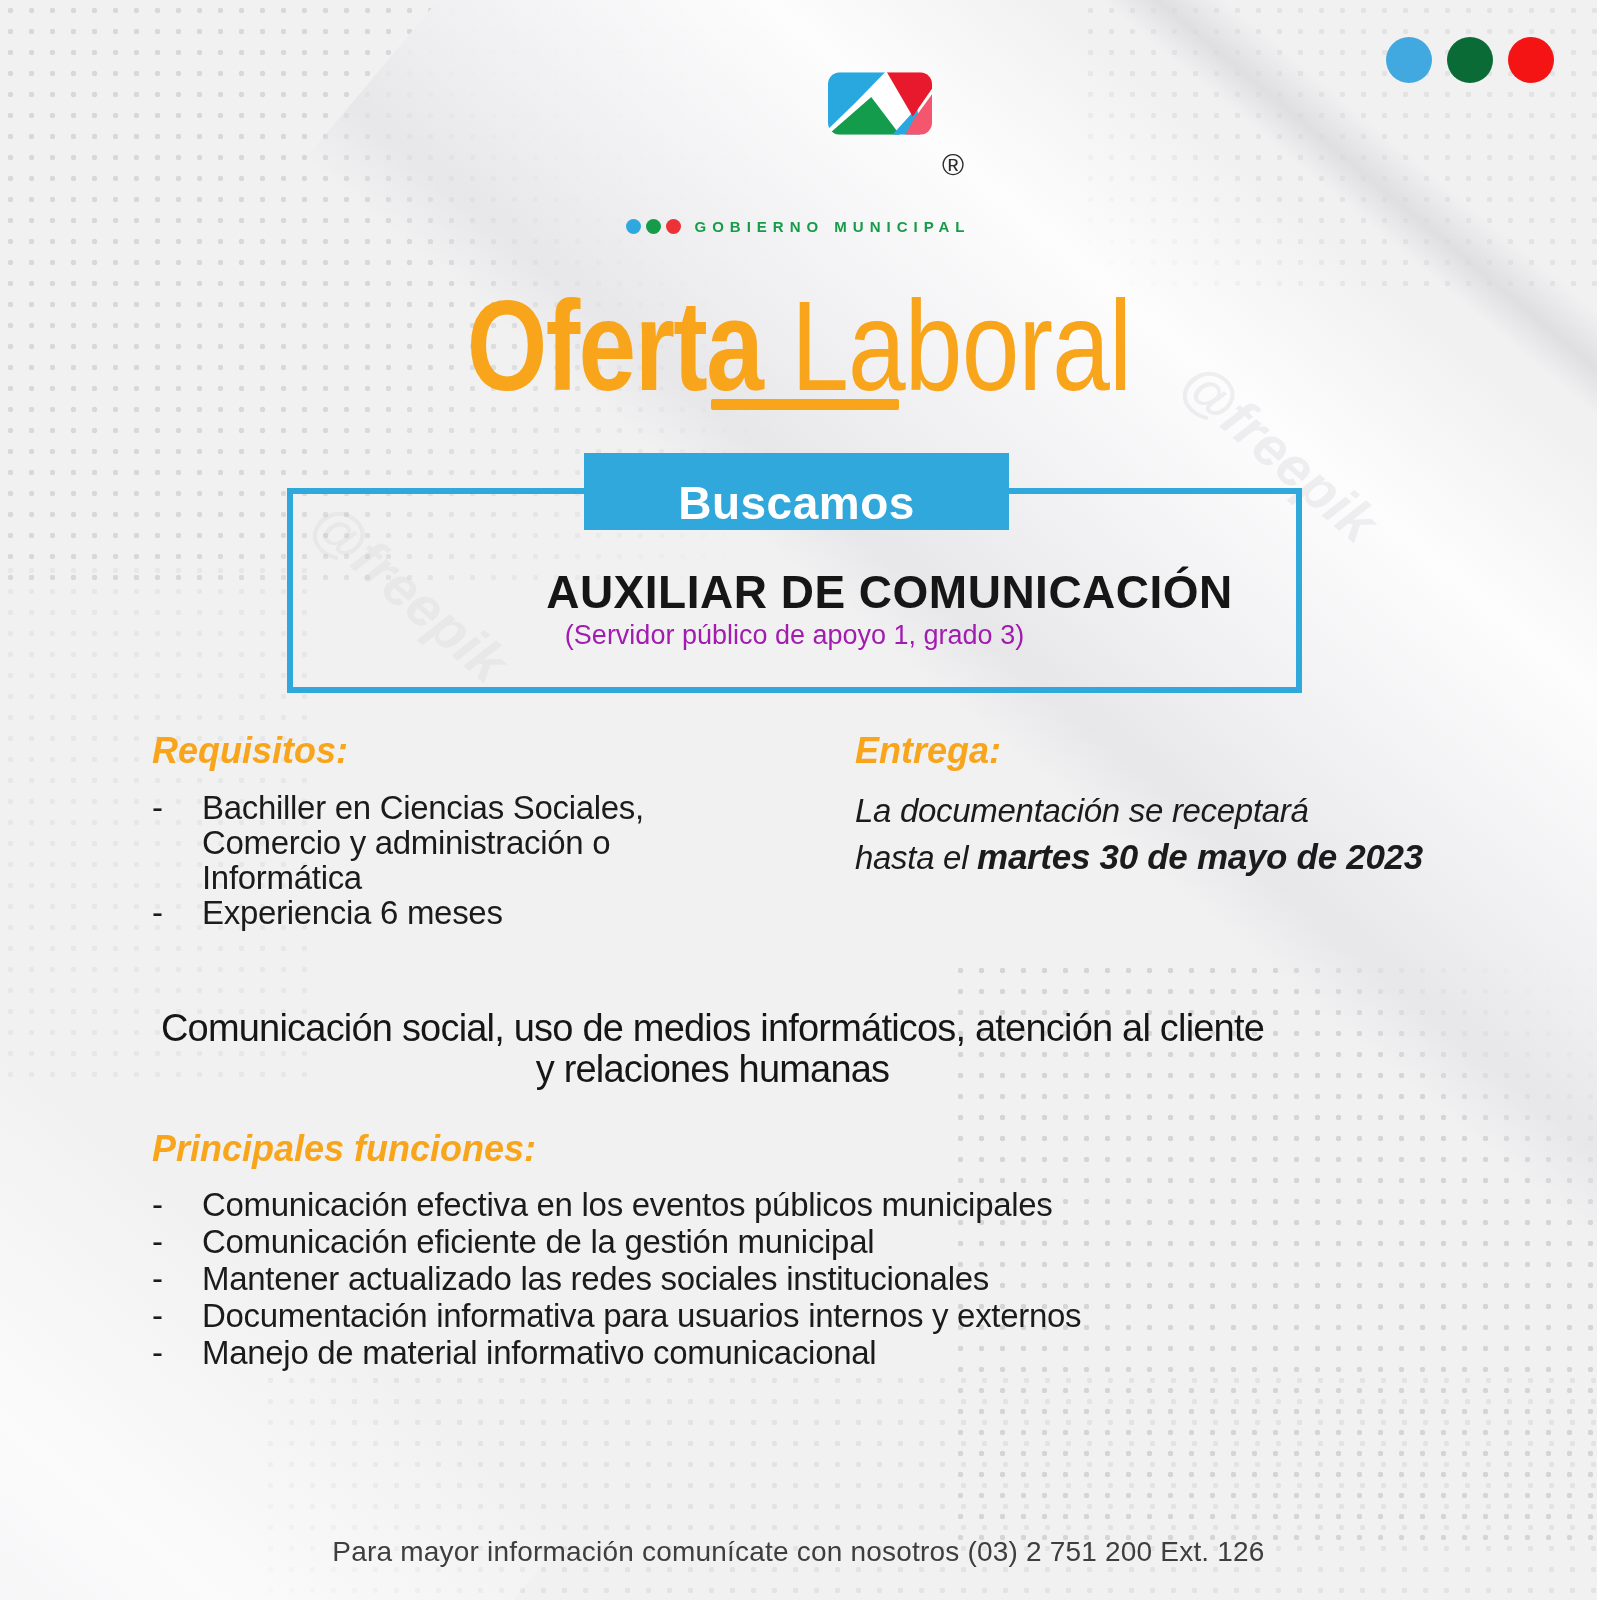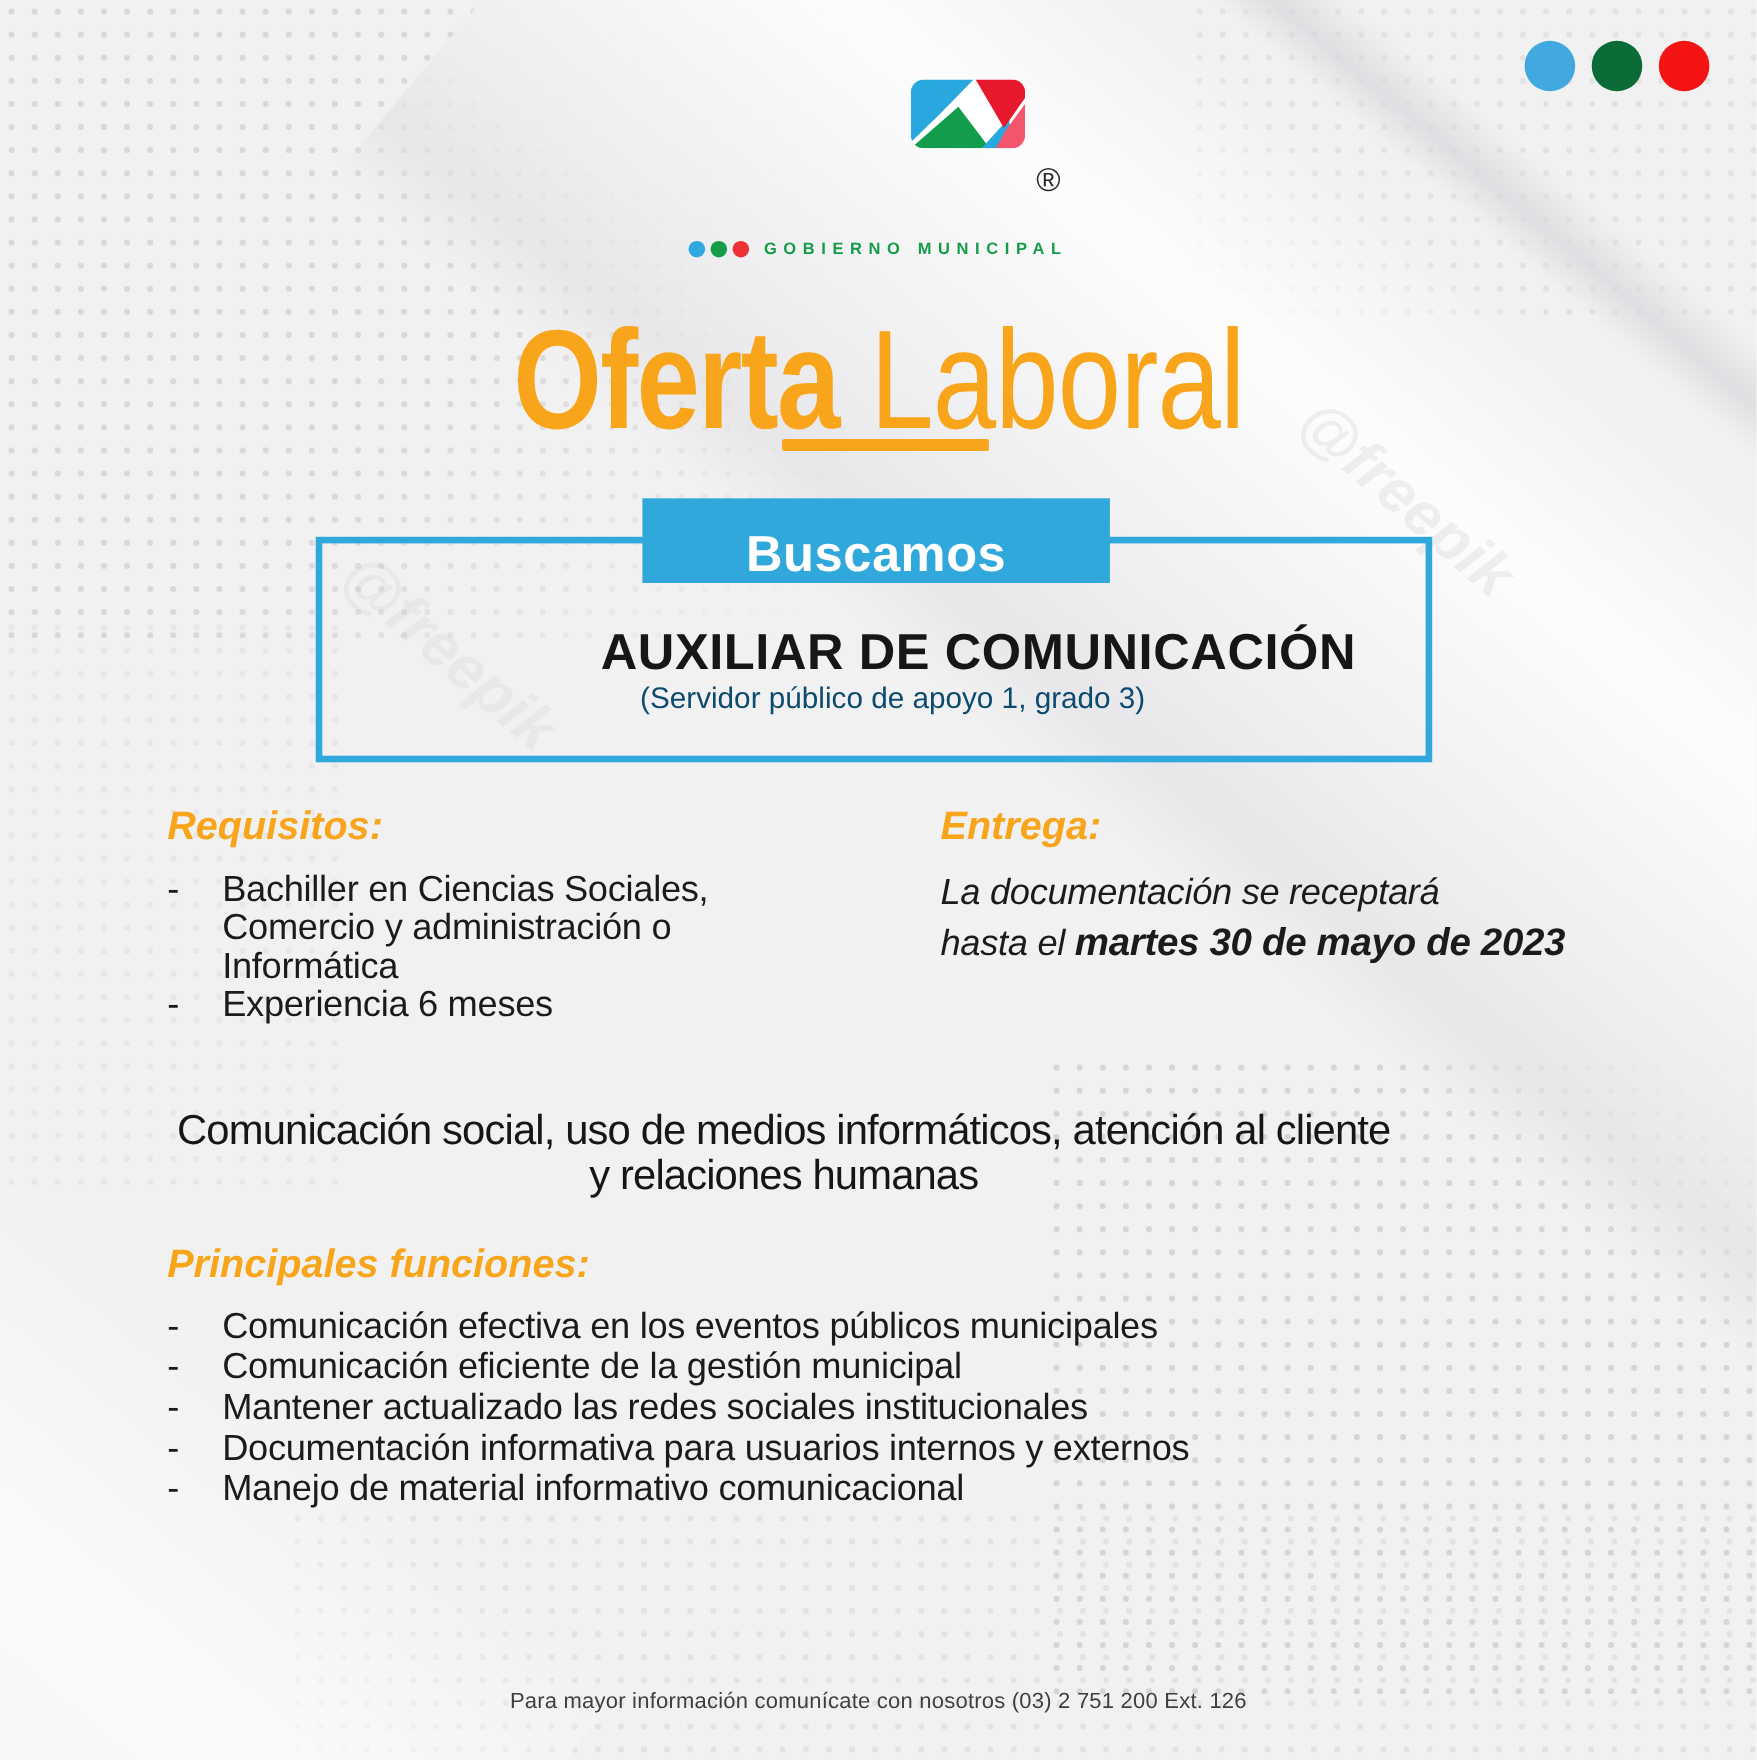--- a/index.html
+++ b/index.html
@@ -57,22 +57,22 @@
   .title-underline{position:absolute;left:711px;top:399px;width:188px;height:11px;
     background:var(--accent_orange,#F8A51B);border-radius:2px;}
   
   .vacancy-box{position:absolute;left:287px;top:488px;width:1015px;height:205px;
     border:6px solid var(--accent_blue,#31A8DC);box-sizing:border-box;}
   .buscamos-label{position:absolute;left:584px;top:453px;width:425px;height:77px;
     background:var(--accent_blue,#31A8DC);display:flex;align-items:flex-end;justify-content:center;}
   .buscamos-label span{color:#ffffff;font-size:46px;font-weight:bold;letter-spacing:0.5px;}
   .position-title{position:absolute;left:287px;top:565px;width:1205px;text-align:center;
     font-size:46px;font-weight:bold;letter-spacing:0.5px;color:#161616;}
-  .position-subtitle{position:absolute;left:304px;top:620px;width:1015px;text-align:center;
-    font-size:27px;color:#0c4a6e;}
+  .position-subtitle{position:absolute;left:287px;top:620px;width:1015px;text-align:center;
+    font-size:27px;color:#a21caf;}
   
   .sec-heading{position:absolute;font-size:36px;font-weight:bold;font-style:italic;
     color:var(--accent_orange,#F8A51B);letter-spacing:0;}
   .h-req{left:152px;top:730px;}
   .h-ent{left:855px;top:730px;}
   .h-fun{left:152px;top:1128px;}
   
   .list{position:absolute;font-size:33px;letter-spacing:-0.3px;color:#1b1b1b;}
   .req-list{left:152px;top:790px;width:600px;line-height:35px;}
   .fun-list{left:152px;top:1186px;width:1240px;line-height:37px;}
@@ -89,21 +89,21 @@
   
   .footer-banner{position:absolute;left:198px;top:1422px;width:1202px;height:76px;
     background:#ffffff;border-radius:38px;box-shadow:0 10px 22px rgba(0,0,0,.06);}
   .footer-banner .btext{position:absolute;left:0;right:0;top:18px;text-align:center;
     font-size:27px;font-style:italic;font-weight:bold;letter-spacing:-0.4px;color:#161616;
     transform:scaleX(.96);}
   .footer-banner .stripe{position:absolute;left:45px;top:58px;width:1114px;height:10px;display:flex;}
   .footer-banner .stripe span{flex:1;height:100%;}
   
   .contact{position:absolute;left:0;top:1536px;width:1597px;text-align:center;
-    font-size:20px;color:#3E3E3E;letter-spacing:0.2px;}
+    font-size:28px;color:#3E3E3E;letter-spacing:0.2px;}
 </style>
 </head>
 <body>
 
 <div class="poster">
 
   <div class="dots dots-a"></div>
   <div class="dots dots-c"></div>
   <div class="dots dots-d"></div>
   <div class="dots dots-b"></div>

